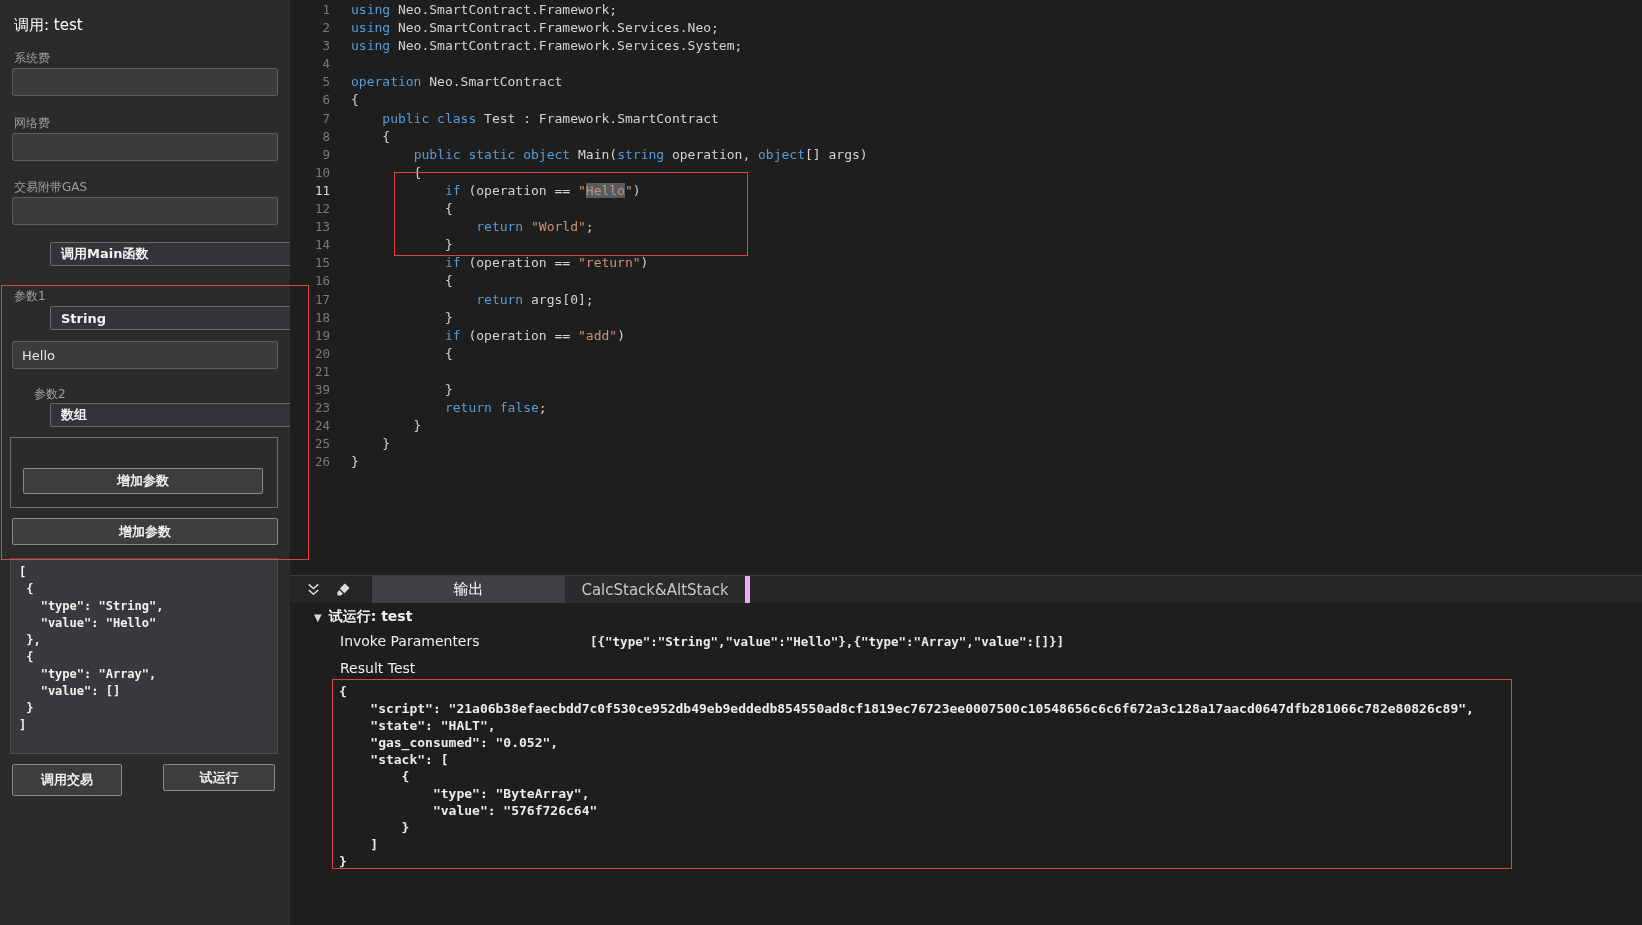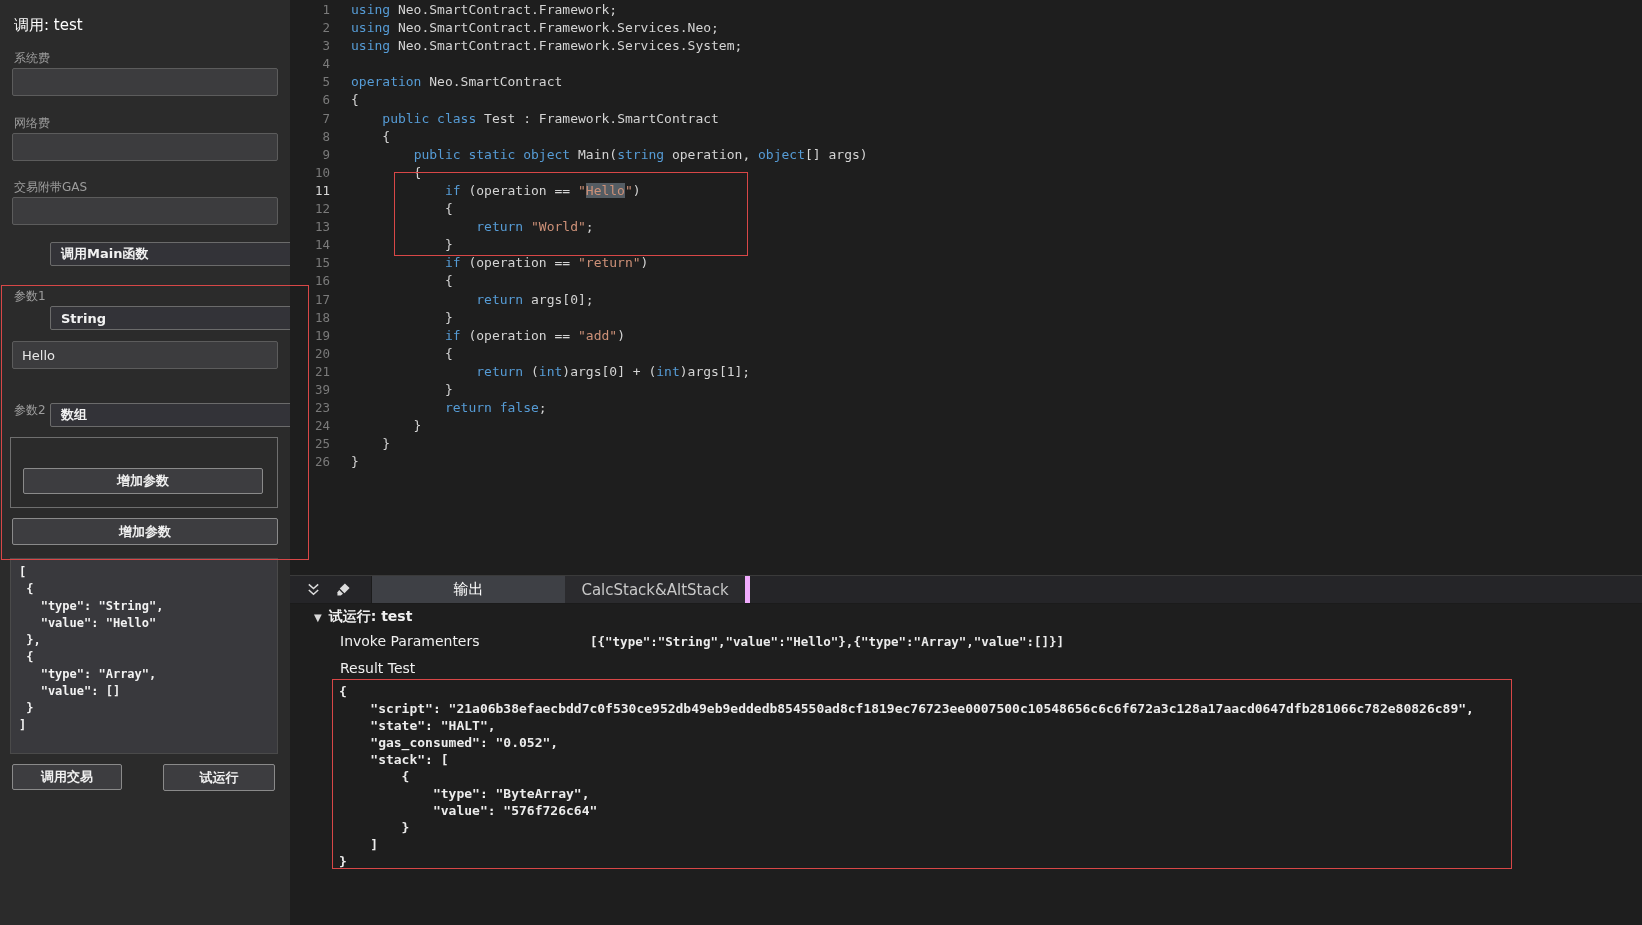--- a/index.html
+++ b/index.html
@@ -111,21 +111,21 @@
     <span class="dd-label">String</span>
     <span class="dd-spin">
       <svg width="10" height="14" viewBox="0 0 10 14">
           <path d="M1.5 5L5 1.5 8.5 5" stroke="#fff" stroke-width="1.6" fill="none"></path>
           <path d="M1.5 9L5 12.5 8.5 9" stroke="#fff" stroke-width="1.6" fill="none"></path>
         </svg>
     </span>
   </div>
   <input class="text-input" style="top: 341px;" value="Hello">
 
-  <div class="field-label" style="top:402px;">参数2</div>
+  <div class="field-label" style="top:386px;margin-left:20px;">参数2</div>
   <div class="dropdown" style="top:403px;">
     <span class="dd-label">数组</span>
     <span class="dd-spin">
       <svg width="10" height="14" viewBox="0 0 10 14">
           <path d="M1.5 5L5 1.5 8.5 5" stroke="#fff" stroke-width="1.6" fill="none"></path>
           <path d="M1.5 9L5 12.5 8.5 9" stroke="#fff" stroke-width="1.6" fill="none"></path>
         </svg>
     </span>
   </div>
 
@@ -139,21 +139,21 @@
  {
    "type": "String",
    "value": "Hello"
  },
  {
    "type": "Array",
    "value": []
  }
 ]</pre>
 
-  <div class="btn" style="left:12px;top:764px;width:110px;height:26px;">调用交易</div>
+  <div class="btn" style="left:12px;top:764px;width:110px;height:32px;">调用交易</div>
   <div class="btn" style="left:163px;top:764px;width:112px;height:27px;">试运行</div>
 </div>
 
 <div class="editor">
   <div>
       <div class="code-line"><span class="ln">1</span><span><span class="tok-k">using</span><span class="tok-p"> Neo.SmartContract.Framework;</span></span></div>
       <div class="code-line"><span class="ln">2</span><span><span class="tok-k">using</span><span class="tok-p"> Neo.SmartContract.Framework.Services.Neo;</span></span></div>
       <div class="code-line"><span class="ln">3</span><span><span class="tok-k">using</span><span class="tok-p"> Neo.SmartContract.Framework.Services.System;</span></span></div>
       <div class="code-line"><span class="ln">4</span><span></span></div>
       <div class="code-line"><span class="ln">5</span><span><span class="tok-k">operation</span><span class="tok-p"> Neo.SmartContract</span></span></div>
@@ -165,21 +165,21 @@
       <div class="code-line"><span class="ln active">11</span><span><span class="tok-p">            </span><span class="tok-k">if</span><span class="tok-p"> (operation == </span><span class="tok-s">"</span><span class="tok-sh">Hello</span><span class="tok-s">"</span><span class="tok-p">)</span></span></div>
       <div class="code-line"><span class="ln">12</span><span><span class="tok-p">            {</span></span></div>
       <div class="code-line"><span class="ln">13</span><span><span class="tok-p">                </span><span class="tok-k">return</span><span class="tok-p"> </span><span class="tok-s">"World"</span><span class="tok-p">;</span></span></div>
       <div class="code-line"><span class="ln">14</span><span><span class="tok-p">            }</span></span></div>
       <div class="code-line"><span class="ln">15</span><span><span class="tok-p">            </span><span class="tok-k">if</span><span class="tok-p"> (operation == </span><span class="tok-s">"return"</span><span class="tok-p">)</span></span></div>
       <div class="code-line"><span class="ln">16</span><span><span class="tok-p">            {</span></span></div>
       <div class="code-line"><span class="ln">17</span><span><span class="tok-p">                </span><span class="tok-k">return</span><span class="tok-p"> args[0];</span></span></div>
       <div class="code-line"><span class="ln">18</span><span><span class="tok-p">            }</span></span></div>
       <div class="code-line"><span class="ln">19</span><span><span class="tok-p">            </span><span class="tok-k">if</span><span class="tok-p"> (operation == </span><span class="tok-s">"add"</span><span class="tok-p">)</span></span></div>
       <div class="code-line"><span class="ln">20</span><span><span class="tok-p">            {</span></span></div>
-      <div class="code-line"><span class="ln">21</span><span><span class="tok-p">                </span><span class="tok-k">return</span><span class="tok-p"> (</span><span class="tok-k">int</span><span class="tok-p">)args[0] + (</span><span class="tok-k">int</span><span class="tok-p">)args[1];</span></span></div>
+      <div class="code-line"><span class="ln">21</span></div>
       <div class="code-line"><span class="ln">39</span><span><span class="tok-p">            }</span></span></div>
       <div class="code-line"><span class="ln">23</span><span><span class="tok-p">            </span><span class="tok-k">return</span><span class="tok-p"> </span><span class="tok-k">false</span><span class="tok-p">;</span></span></div>
       <div class="code-line"><span class="ln">24</span><span><span class="tok-p">        }</span></span></div>
       <div class="code-line"><span class="ln">25</span><span><span class="tok-p">    }</span></span></div>
       <div class="code-line"><span class="ln">26</span><span><span class="tok-p">}</span></span></div>
     </div>
   <div class="red-rect" style="left:104px;top:172px;width:352px;height:82px;"></div>
 </div>
 
 <div class="red-rect" style="left:1px;top:285px;width:306px;height:273px;"></div>

